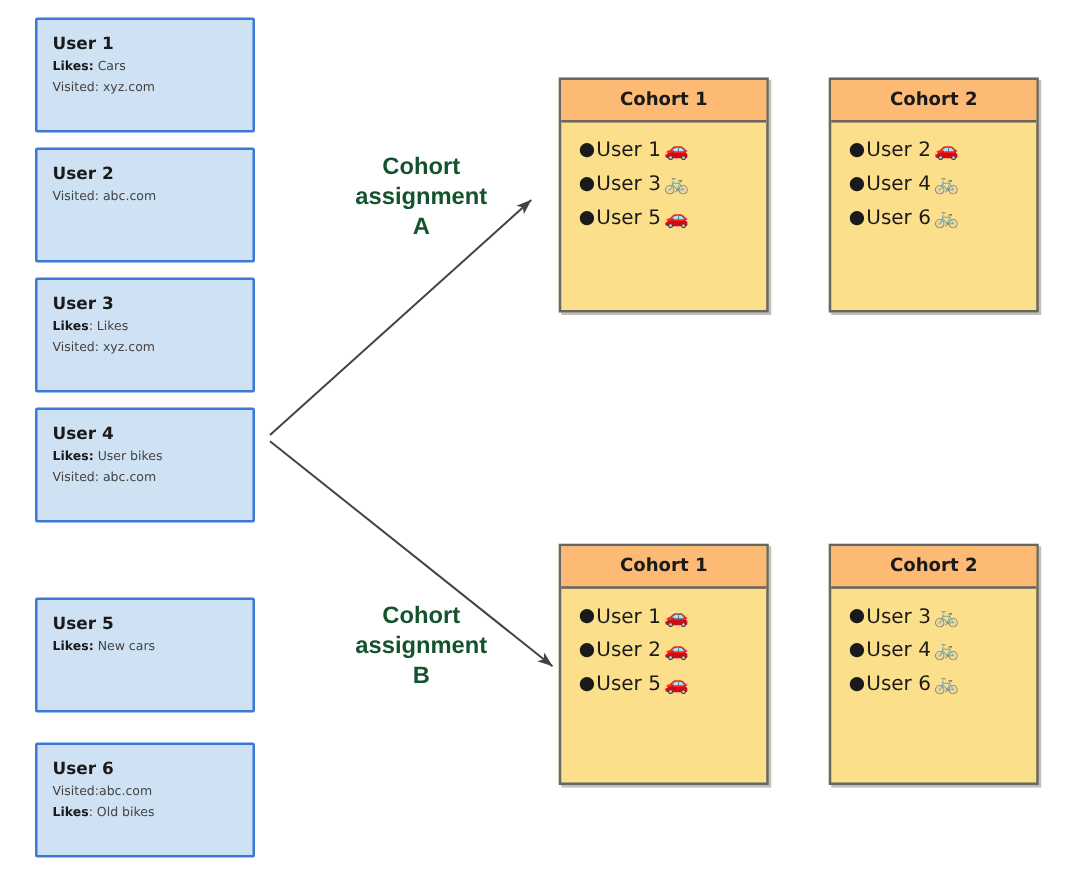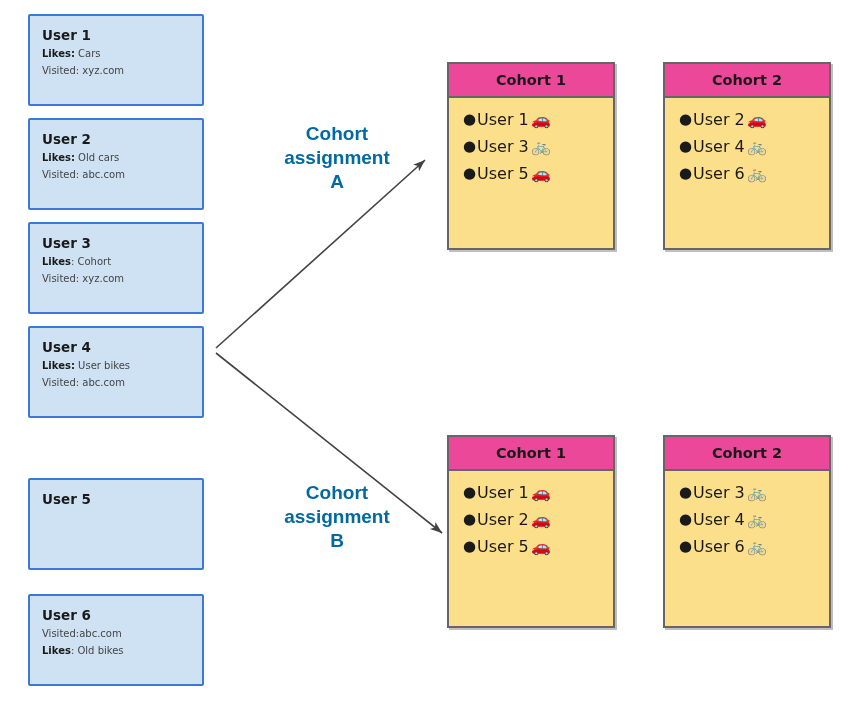--- a/index.html
+++ b/index.html
@@ -59,21 +59,21 @@
   .cohort-box {
     position: absolute;
     width: 168px;
     box-sizing: border-box;
     border: 2px solid #666666;
     background: #fcdf8a;
     box-shadow: 2px 2px 0 rgba(0,0,0,0.25);
   }
   .cohort-head {
     height: 32px;
-    background: #ec4899;
+    background: #fdba74;
     border-bottom: 2px solid #666666;
     display: flex;
     align-items: center;
     justify-content: center;
     font-family: "DejaVu Sans", sans-serif;
     font-size: 14.5px;
     font-weight: bold;
     color: #1a1a1a;
   }
   .cohort-body {
@@ -107,21 +107,21 @@
   }
 
   
   .arrow-label {
     position: absolute;
     width: 190px;
     text-align: center;
     font-family: "Liberation Sans", sans-serif;
     font-size: 19px;
     font-weight: bold;
-    color: #0369a1;
+    color: #14532d;
     line-height: 24px;
     white-space: pre-line;
   }
 
   
   #arrows {
     position: absolute;
     left: 0; top: 0;
     width: 857px;
     height: 708px;
@@ -134,38 +134,38 @@
 <div id="canvas">
 
   <div class="user-card" style="top:14px">
     <div class="u-name">User 1</div>
     <div class="u-line"><b>Likes:</b><span> Cars</span></div>
     <div class="u-line"><span>Visited:</span><span> xyz.com</span></div>
   </div>
 
   <div class="user-card" style="top:118px">
     <div class="u-name">User 2</div>
-    <div class="u-line"><b>Likes:</b><span> Old cars</span></div>
     <div class="u-line"><span>Visited:</span><span> abc.com</span></div>
   </div>
 
   <div class="user-card" style="top:222px">
     <div class="u-name">User 3</div>
-    <div class="u-line"><b>Likes</b><span>: Cohort</span></div>
+    <div class="u-line"><b>Likes</b><span>: Likes</span></div>
     <div class="u-line"><span>Visited:</span><span> xyz.com</span></div>
   </div>
 
   <div class="user-card" style="top:326px">
     <div class="u-name">User 4</div>
     <div class="u-line"><b>Likes:</b><span> User bikes</span></div>
     <div class="u-line"><span>Visited:</span><span> abc.com</span></div>
   </div>
 
   <div class="user-card" style="top:478px">
     <div class="u-name">User 5</div>
+    <div class="u-line"><b>Likes:</b><span> New cars</span></div>
   </div>
 
   <div class="user-card" style="top:594px">
     <div class="u-name">User 6</div>
     <div class="u-line"><span>Visited:</span><span>abc.com</span></div>
     <div class="u-line"><b>Likes</b><span>: Old bikes</span></div>
   </div>
 
   <svg id="arrows" viewBox="0 0 857 708">
     <defs>

